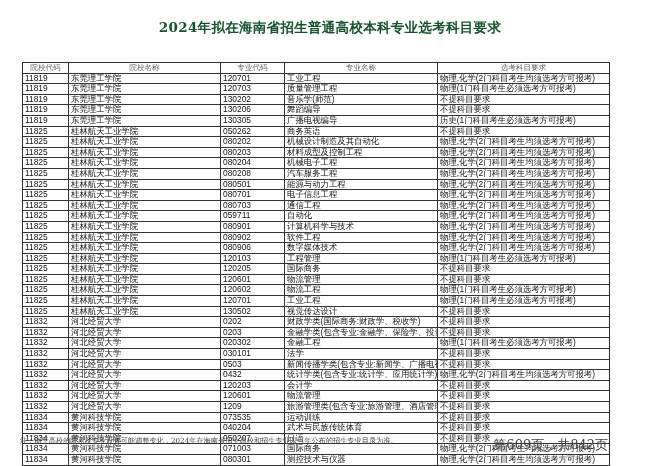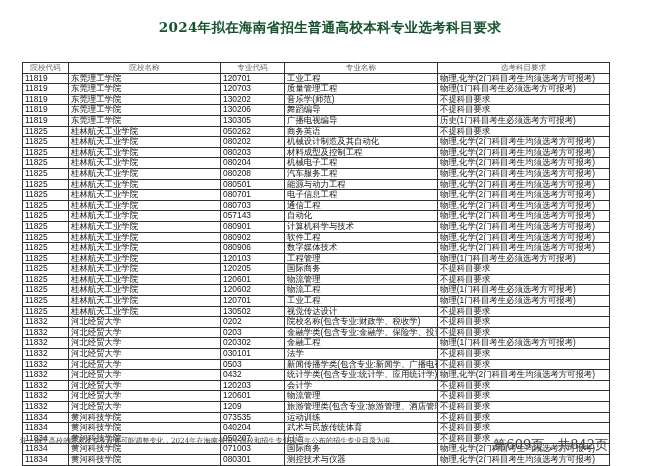--- a/index.html
+++ b/index.html
@@ -124,21 +124,21 @@
       <tr>
         <td class="c-code">11825</td>
         <td>桂林航天工业学院</td>
         <td>080703</td>
         <td>通信工程</td>
         <td>物理,化学(2门科目考生均须选考方可报考)</td>
       </tr>
       <tr>
         <td class="c-code">11825</td>
         <td>桂林航天工业学院</td>
-        <td>057143</td>
+        <td>059711</td>
         <td>自动化</td>
         <td>物理,化学(2门科目考生均须选考方可报考)</td>
       </tr>
       <tr>
         <td class="c-code">11825</td>
         <td>桂林航天工业学院</td>
         <td>080901</td>
         <td>计算机科学与技术</td>
         <td>物理,化学(2门科目考生均须选考方可报考)</td>
       </tr>
@@ -195,21 +195,21 @@
         <td class="c-code">11825</td>
         <td>桂林航天工业学院</td>
         <td>130502</td>
         <td>视觉传达设计</td>
         <td>不提科目要求</td>
       </tr>
       <tr>
         <td class="c-code">11832</td>
         <td>河北经贸大学</td>
         <td>0202</td>
-        <td>院校名称(包含专业:财政学、税收学)</td>
+        <td>财政学类(国际商务:财政学、税收学)</td>
         <td>不提科目要求</td>
       </tr>
       <tr>
         <td class="c-code">11832</td>
         <td>河北经贸大学</td>
         <td>0203</td>
         <td>金融学类(包含专业:金融学、保险学、投资学)</td>
         <td>不提科目要求</td>
       </tr>
       <tr>

